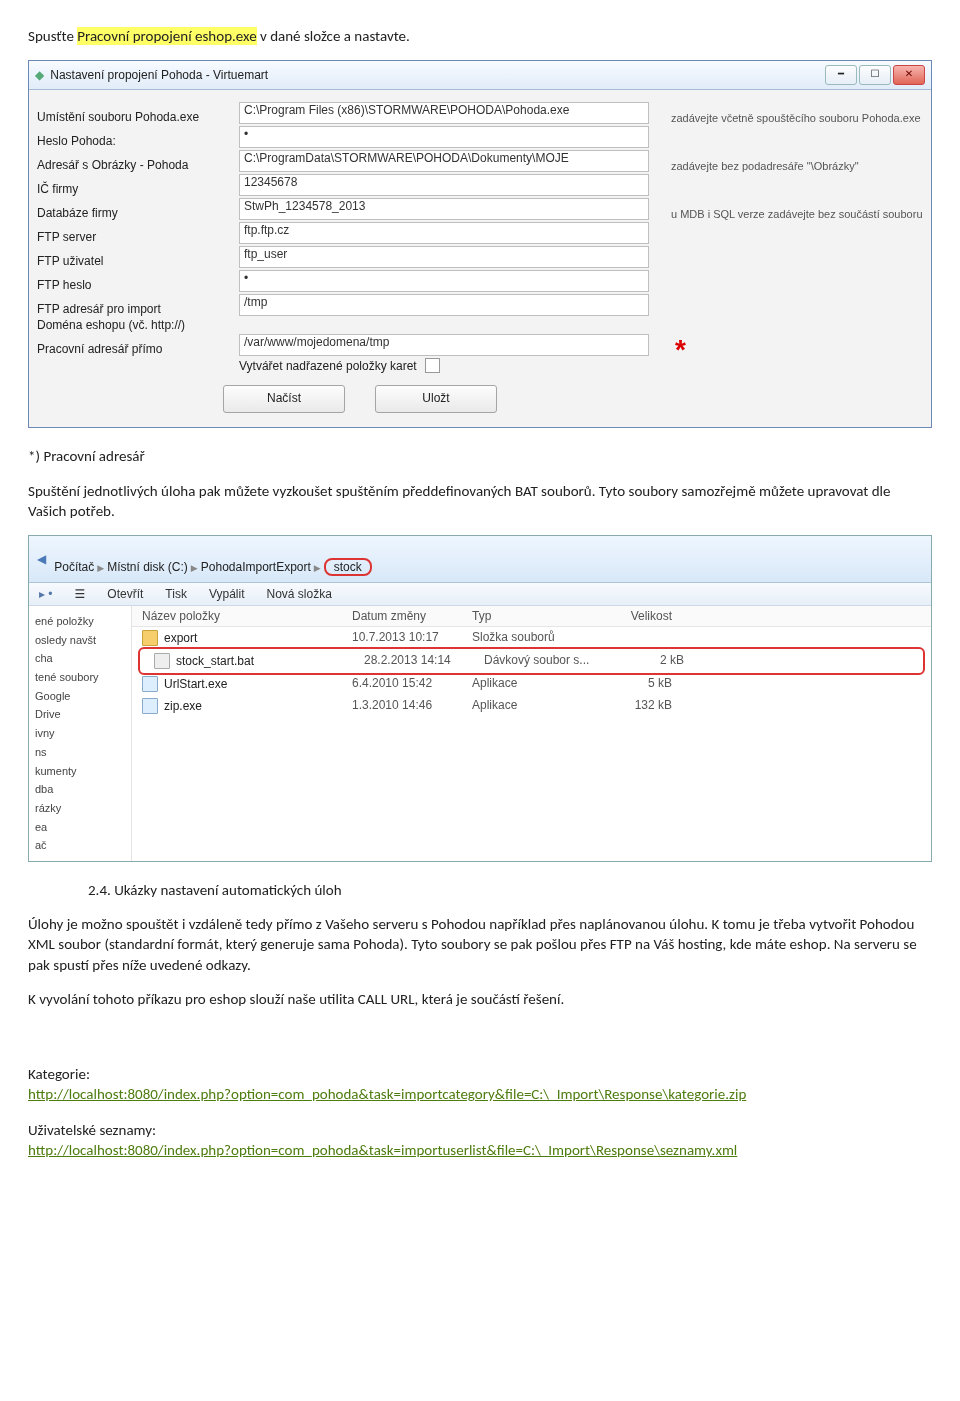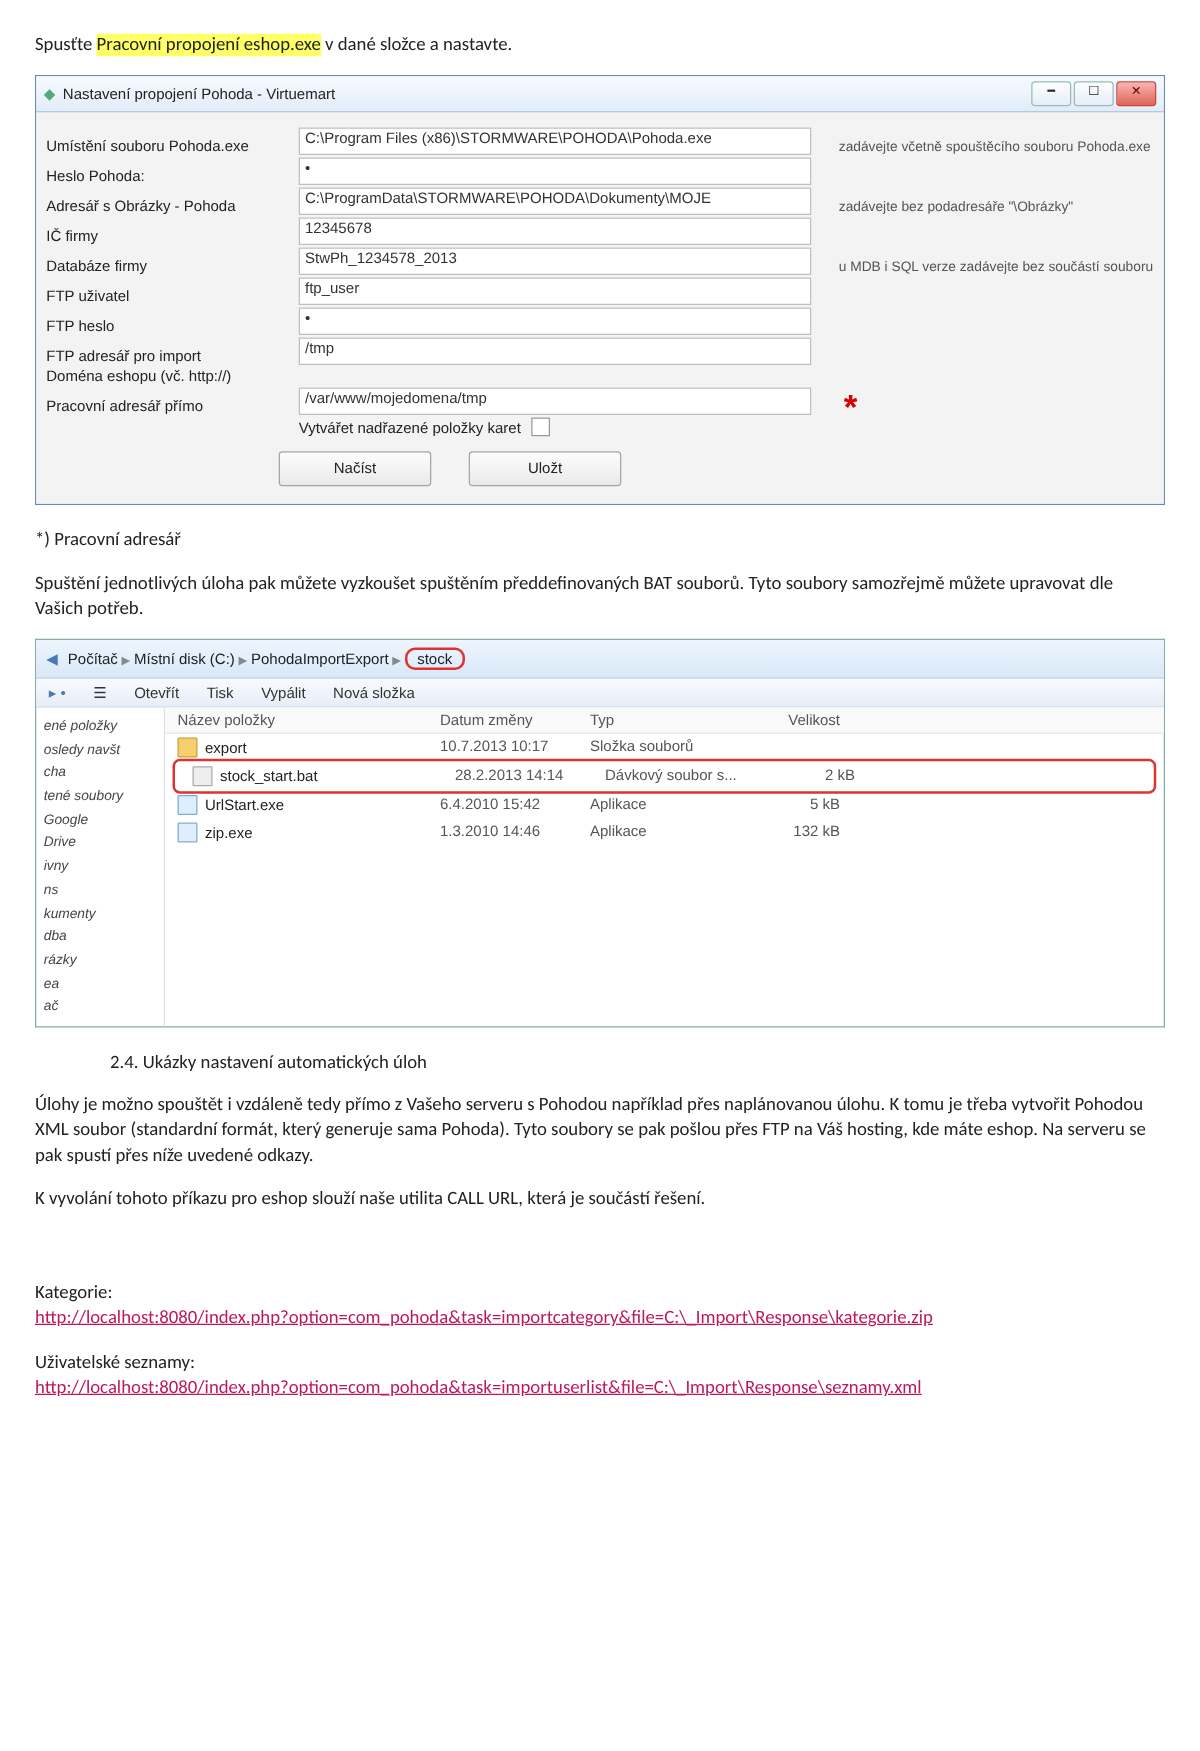--- a/index.html
+++ b/index.html
@@ -108,38 +108,38 @@
     border-bottom:1px solid #b0c4d8;
     display:flex; align-items:center; gap:8px;
   }
   .crumb { color:#222; }
   .crumb .sep { color:#888; margin:0 3px; font-size:9px;}
   .crumb .last {
     border:2px solid #d33;
     border-radius:8px;
     padding:0 8px;
     display:inline-block;
+    margin-top:16px;
   }
   .expl-toolbar {
     background:linear-gradient(#f7fbff,#e6eef7);
     padding:4px 10px;
     border-bottom:1px solid #cfd9e6;
     display:flex; gap:22px;
     font-size:12px;
   }
   .expl-body { display:flex; }
   .expl-side {
     width:92px;
     border-right:1px solid #e3e3e3;
     padding:6px 4px 6px 6px;
     font-size:11px;
     color:#444;
     line-height:1.7;
     overflow:hidden;
-    font-style:italic;
   }
   .expl-main { flex:1; padding:0; }
   .expl-head, .expl-row {
     display:grid;
     grid-template-columns: 210px 120px 120px 80px;
     padding: 3px 10px;
     font-size:12px;
   }
   .expl-head { color:#555; border-bottom:1px solid #e6e6e6; background:#fafafa;}
   .expl-row { color:#555; }
@@ -148,21 +148,21 @@
   .ico-folder { background:#f6ce6b; border:1px solid #caa23b; border-radius:1px;}
   .ico-bat { background:#eee; border:1px solid #aaa; border-radius:1px;}
   .ico-exe { background:#ddeeff; border:1px solid #88aacc; border-radius:1px;}
   .selected-row {
     border:2px solid #d33;
     border-radius:6px;
     margin: -2px 6px;
     padding: 1px 4px;
   }
   
-  a.lnk { color:#be185d; text-decoration:underline; word-break:break-all;}
+  a.lnk { color:#4d7c0f; text-decoration:underline; word-break:break-all;}
   h3.sec { font-size:15px; font-weight:normal; margin: 18px 0 2px 0;}
 </style>
 </head>
 <body>
 
 
 
 
 <p class="para">
   <span>Spusťte </span><span class="highlight">Pracovní propojení eshop.exe</span><span> v dané složce a nastavte.</span>
@@ -198,20 +198,24 @@
         <div class="form-hint">zadávejte bez podadresáře "\Obrázky"</div>
       </div>
       <div class="form-row">
         <div class="form-label">IČ firmy</div>
         <div class="form-input">12345678</div>
       </div>
       <div class="form-row">
         <div class="form-label">Databáze firmy</div>
         <div class="form-input">StwPh_1234578_2013</div>
         <div class="form-hint">u MDB i SQL verze zadávejte bez součástí souboru</div>
+      </div>
+      <div class="form-row">
+        <div class="form-label">FTP server</div>
+        <div class="form-input">ftp.ftp.cz</div>
       </div>
       <div class="form-row">
         <div class="form-label">FTP uživatel</div>
         <div class="form-input">ftp_user</div>
       </div>
       <div class="form-row">
         <div class="form-label">FTP heslo</div>
         <div class="form-input">•</div>
       </div>
       <div class="form-row">

